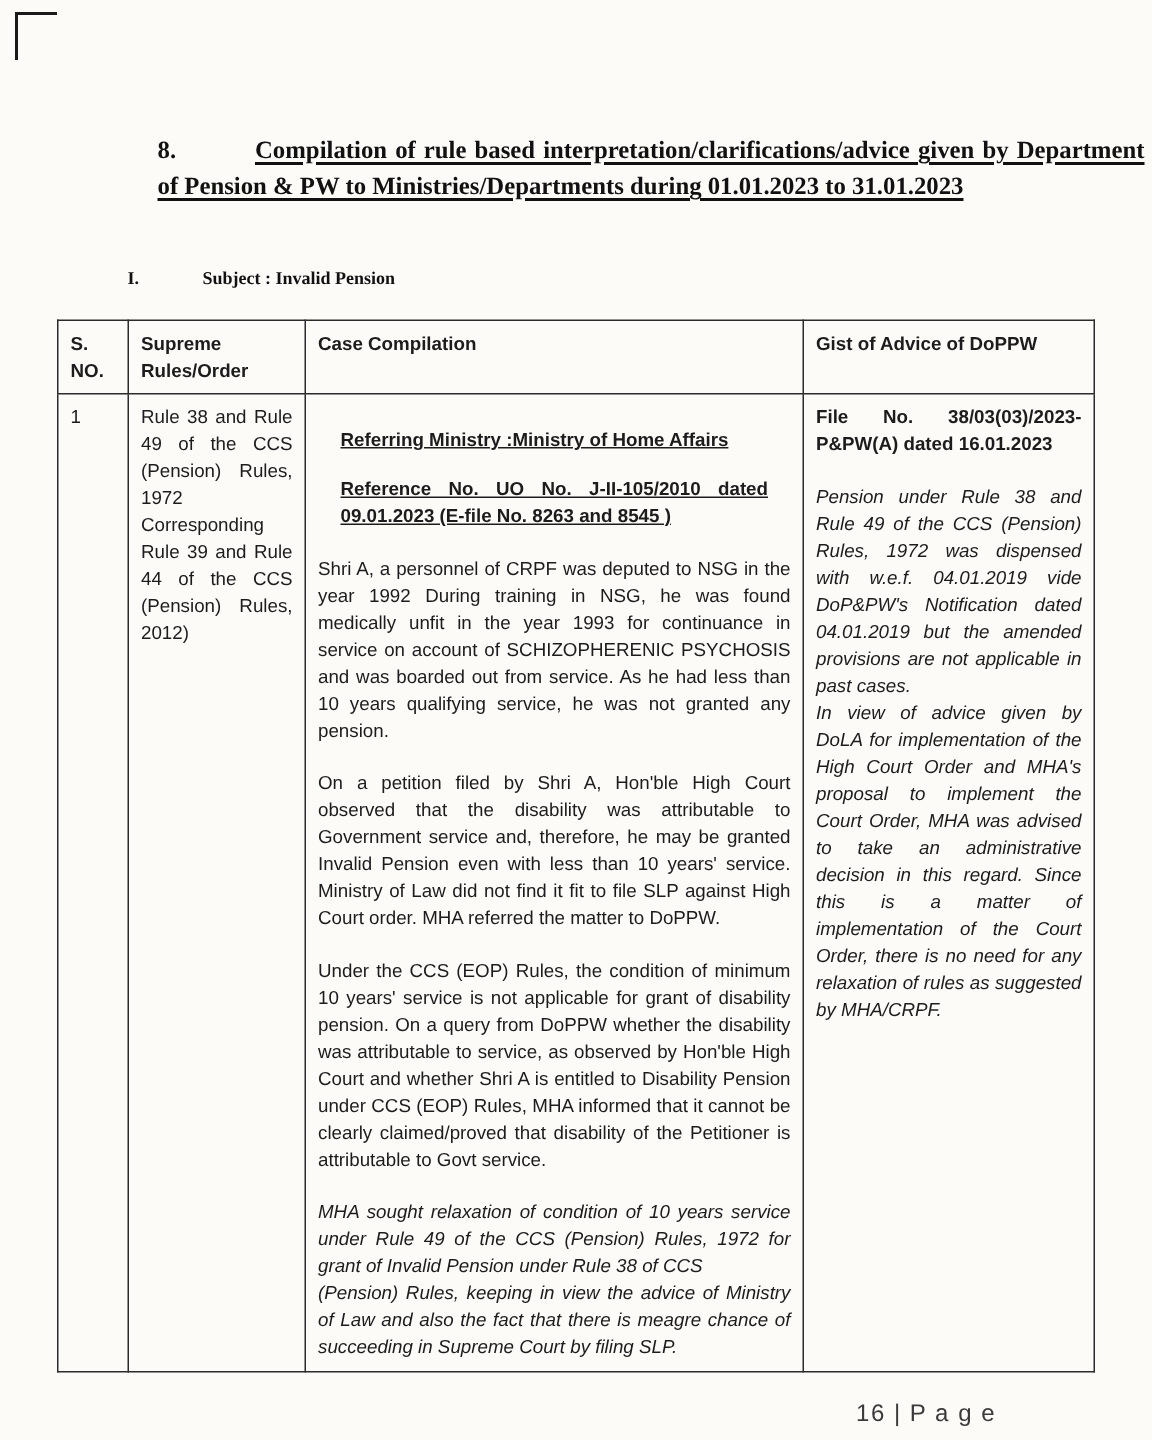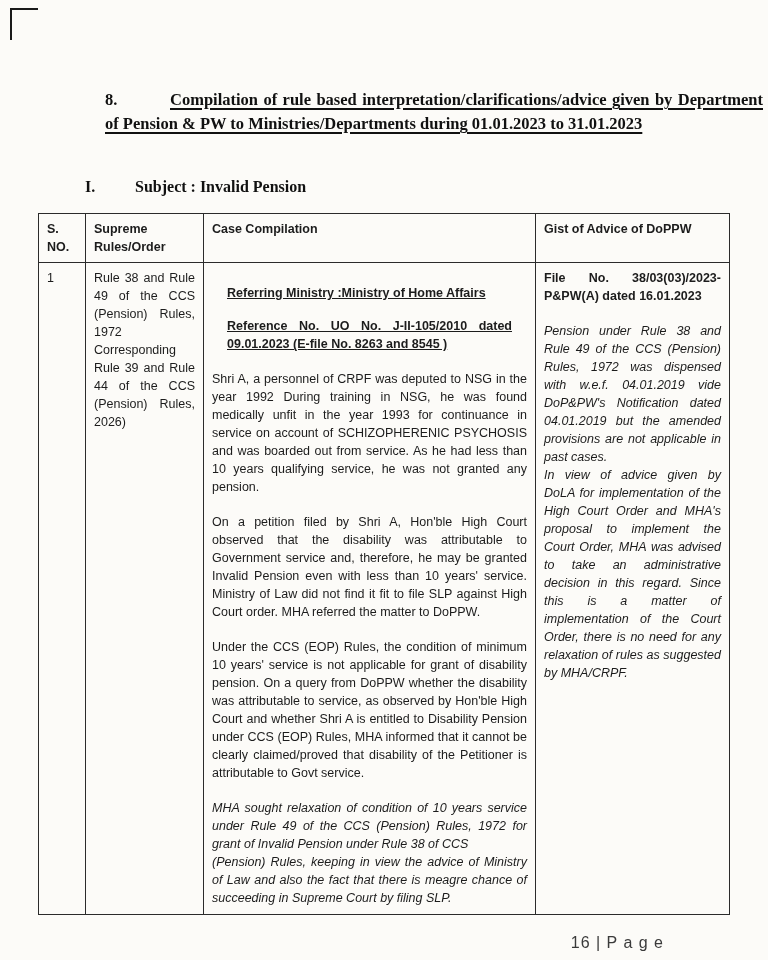--- a/index.html
+++ b/index.html
@@ -50,21 +50,21 @@
     text-underline-offset: 3px;
     text-decoration-thickness: 1.5px;
   }
   .subject {
     position: absolute;
     left: 85px;
     top: 178px;
     width: 600px;
     font-family: "Liberation Serif", serif;
     font-weight: bold;
-    font-size: 16px;
+    font-size: 12px;
     color: #111;
   }
   .s-num {
     display: inline-block;
     width: 50px;
   }
   table.doc-table {
     position: absolute;
     left: 38px;
     top: 213px;
@@ -137,21 +137,21 @@
       <tr>
         <th>S. NO.</th>
         <th>Supreme Rules/Order</th>
         <th>Case Compilation</th>
         <th>Gist of Advice of DoPPW</th>
       </tr>
     </thead>
     <tbody>
       <tr class="body-row">
         <td class="cell-sno">1</td>
-        <td class="cell-rules">Rule 38 and Rule 49 of the CCS (Pension) Rules, 1972 Corresponding Rule 39 and Rule 44 of the CCS (Pension) Rules, 2026)</td>
+        <td class="cell-rules">Rule 38 and Rule 49 of the CCS (Pension) Rules, 1972 Corresponding Rule 39 and Rule 44 of the CCS (Pension) Rules, 2012)</td>
         <td class="cell-case">
           <div class="ref-block para">
             <p>Referring Ministry :Ministry of Home Affairs</p>
             <p>Reference No. UO No. J-II-105/2010 dated 09.01.2023 (E-file No. 8263 and 8545 )</p>
           </div>
           <p class="para">Shri A, a personnel of CRPF was deputed to NSG in the year 1992 During training in NSG, he was found medically unfit in the year 1993 for continuance in service on account of SCHIZOPHERENIC PSYCHOSIS and was boarded out from service. As he had less than 10 years qualifying service, he was not granted any pension.</p>
           <p class="para">On a petition filed by Shri A, Hon'ble High Court observed that the disability was attributable to Government service and, therefore, he may be granted Invalid Pension even with less than 10 years' service. Ministry of Law did not find it fit to file SLP against High Court order. MHA referred the matter to DoPPW.</p>
           <p class="para">Under the CCS (EOP) Rules, the condition of minimum 10 years' service is not applicable for grant of disability pension. On a query from DoPPW whether the disability was attributable to service, as observed by Hon'ble High Court and whether Shri A is entitled to Disability Pension under CCS (EOP) Rules, MHA informed that it cannot be clearly claimed/proved that disability of the Petitioner is attributable to Govt service.</p>
           <p class="para no-gap">MHA sought relaxation of condition of 10 years service under Rule 49 of the CCS (Pension) Rules, 1972 for grant of Invalid Pension under Rule 38 of CCS</p>
           <p class="para no-gap">(Pension) Rules, keeping in view the advice of Ministry of Law and also the fact that there is meagre chance of succeeding in Supreme Court by filing SLP.</p>

